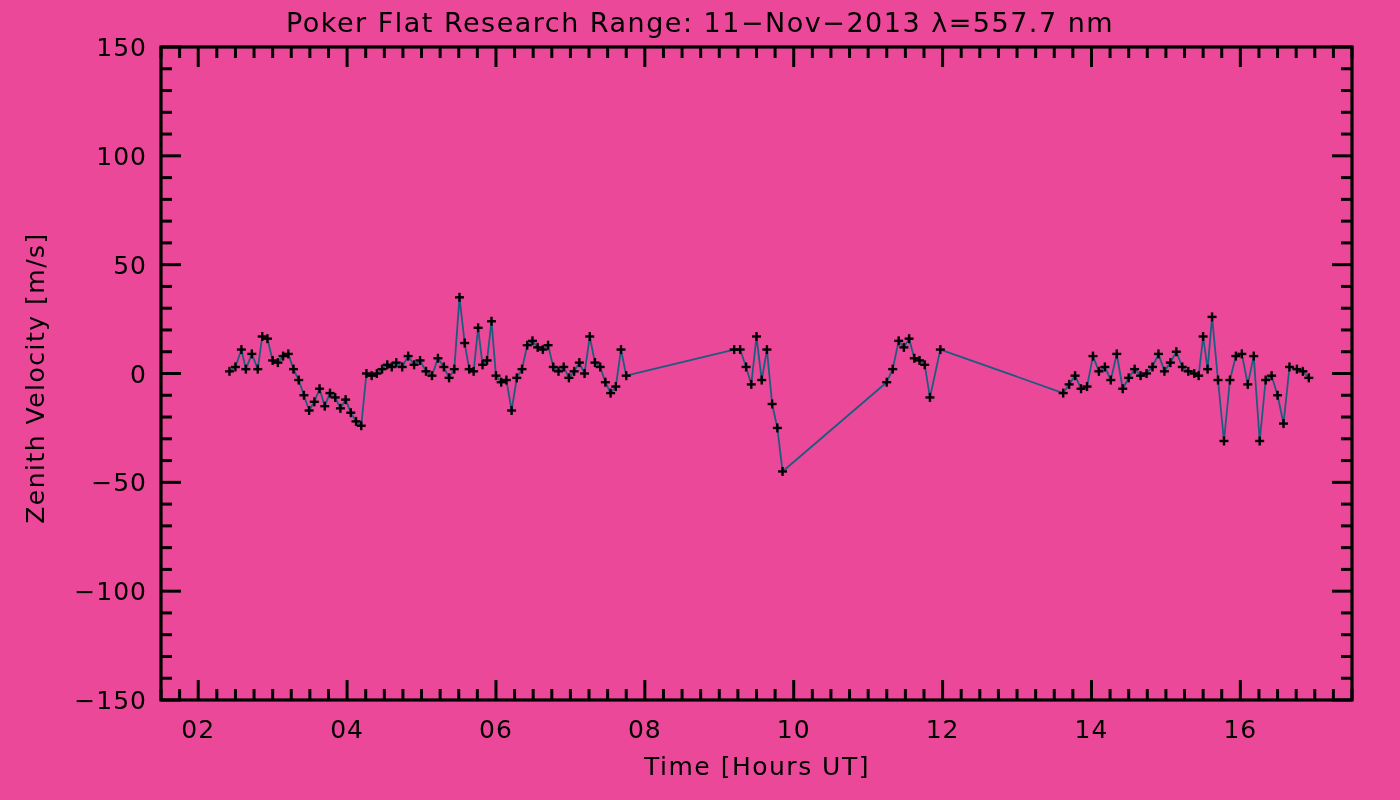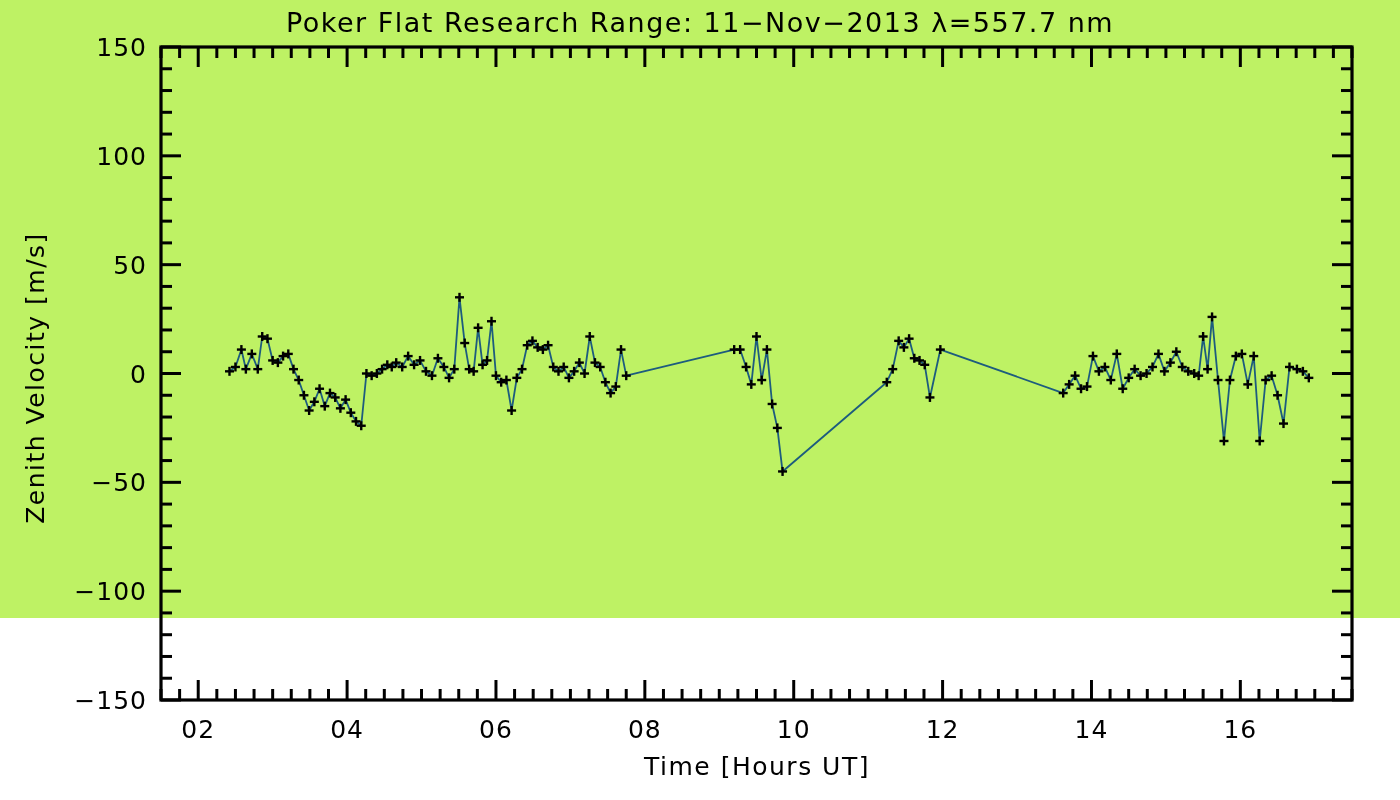--- a/index.html
+++ b/index.html
@@ -1,18 +1,18 @@
 <!DOCTYPE html>
 <html><head>
 <meta charset="utf-8">
 <style>
   html,body{margin:0;padding:0;background:#ffffff;}
   body{width:1400px;height:800px;overflow:hidden;
        font-family:"DejaVu Sans","Liberation Sans",sans-serif;}
-  #root{position:relative;width:1400px;height:618px;background:#bef264;}
+  #root{position:relative;width:1400px;height:800px;background:#ec4899;}
   svg{display:block;}
   .axis-line{stroke:#000000;stroke-width:3.2;fill:none;stroke-linecap:square;}
   .tick-major{stroke:#000000;stroke-width:3;}
   .tick-minor{stroke:#000000;stroke-width:3;}
   .ticklabel{font-family:"DejaVu Sans","Liberation Sans",sans-serif;
              font-size:25px;fill:#000000;letter-spacing:1px;}
   .axistitle{font-family:"DejaVu Sans","Liberation Sans",sans-serif;
              font-size:25px;fill:#000000;letter-spacing:1.5px;}
   .charttitle{font-family:"DejaVu Sans","Liberation Sans",sans-serif;
               font-size:27px;fill:#000000;letter-spacing:1.5px;}

